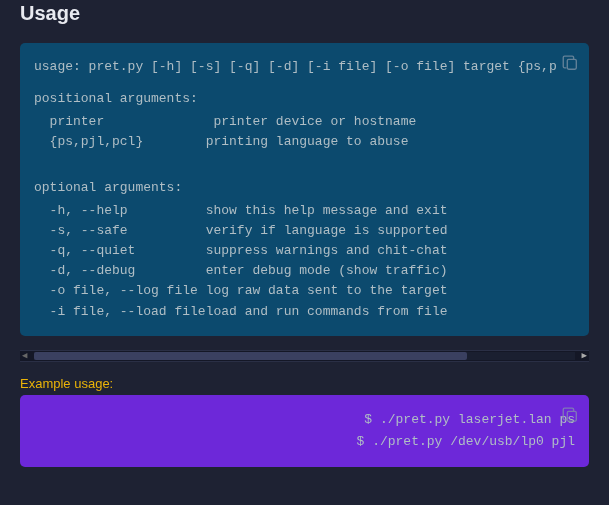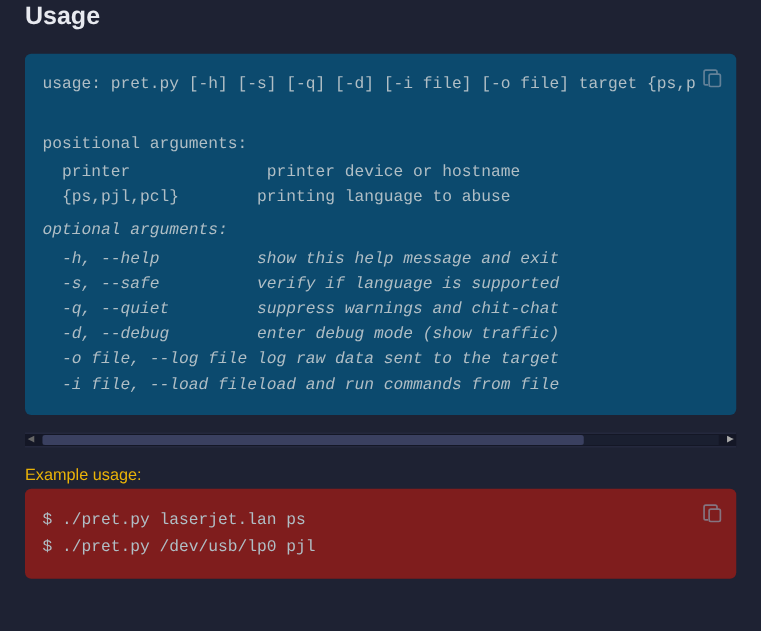--- a/index.html
+++ b/index.html
@@ -65,24 +65,25 @@
     }
 
     .section-label {
       font-family: Arial, sans-serif;
       font-size: 13px;
       color: #eab308;
       margin-bottom: 4px;
     }
 
     .example-block {
-      background-color: #7f1d1d;
+      background-color: #6d28d9;
       border-radius: 5px;
       padding: 14px 14px 14px 14px;
       position: relative;
+      text-align: right;
     }
 
     .example-line {
       font-size: 13px;
       color: #b0bec5;
       line-height: 1.7;
       white-space: pre;
     }
 
     .scrollbar-area {
@@ -165,35 +166,35 @@
 
   <div class="usage-block">
     <div class="usage-line">usage: pret.py [-h] [-s] [-q] [-d] [-i file] [-o file] target {ps,p</div>
     <div class="copy-icon" title="Copy">
       <svg viewBox="0 0 20 20" fill="none" stroke="#8899aa" stroke-width="1.5">
         <rect x="7" y="7" width="10" height="11" rx="1.5" stroke="#8899aa"></rect>
         <path d="M14 7V5a1.5 1.5 0 0 0-1.5-1.5H4A1.5 1.5 0 0 0 2.5 5v10A1.5 1.5 0 0 0 4 16.5h2" stroke="#8899aa"></path>
       </svg>
     </div>
 
-    <div style="margin-top: 26px;">
+    <div style="margin-top: 10px;">
       <div class="section-header">positional arguments:</div>
       <div>
         <div class="arg-row">
           <span class="arg-left">  printer              </span>
           <span class="arg-right">printer device or hostname</span>
         </div>
         <div class="arg-row">
           <span class="arg-left">  {ps,pjl,pcl}        </span>
           <span class="arg-right">printing language to abuse</span>
         </div>
       </div>
     </div>
 
-    <div style="margin-top: 4px; font-style: italic;">
+    <div style="margin-top: 24px;">
       <div class="section-header">optional arguments:</div>
       <div>
         <div class="arg-row">
           <span class="arg-left">  -h, --help          </span>
           <span class="arg-right">show this help message and exit</span>
         </div>
         <div class="arg-row">
           <span class="arg-left">  -s, --safe          </span>
           <span class="arg-right">verify if language is supported</span>
         </div>

